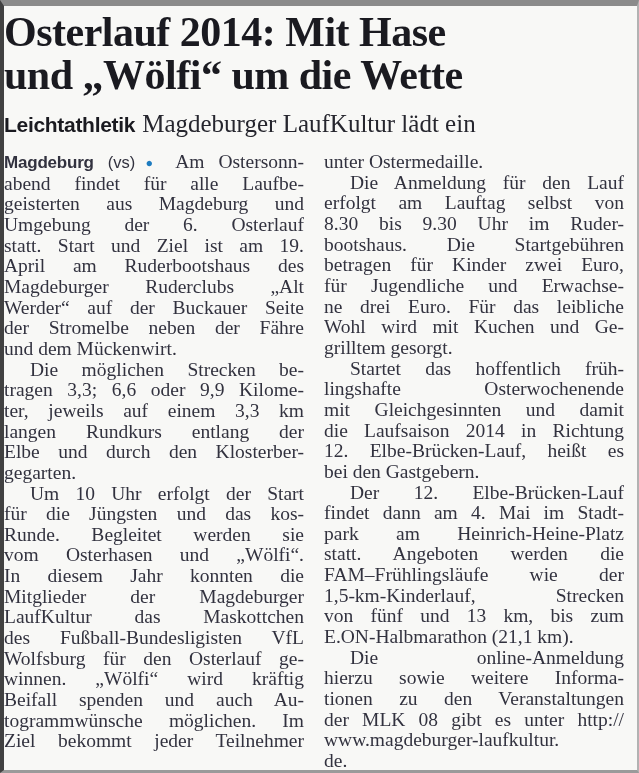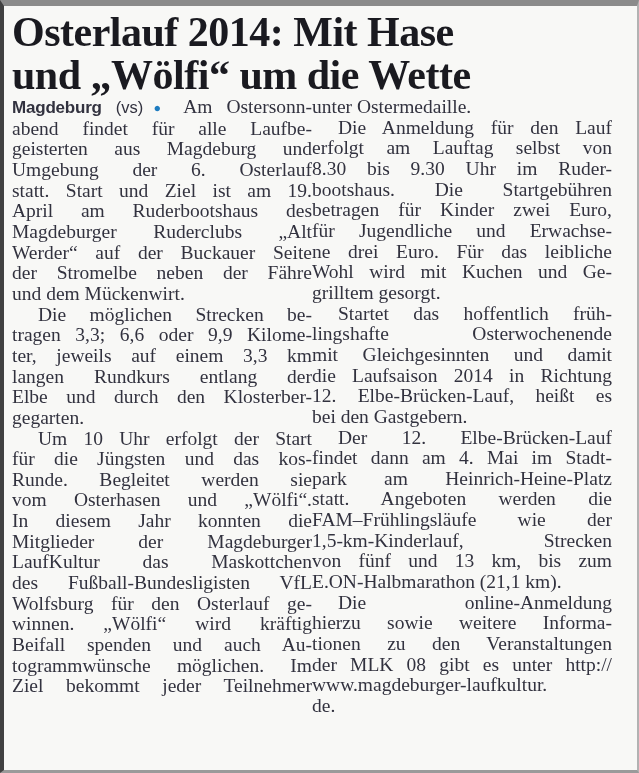--- a/index.html
+++ b/index.html
@@ -10,21 +10,21 @@
   .page {
     position: relative;
     width: 639px;
     height: 773px;
     box-sizing: border-box;
     background: var(--paper-bg, #f8f8f6);
     border-top: 6px solid var(--frame-top, #8b8b8b);
     border-left: 4px solid var(--frame-left, #414141);
     border-right: 2px solid var(--frame-right, #b2b2b2);
     border-bottom: 3px solid var(--frame-bottom, #9a9a9a);
-    padding: 3px 8px 0 8px;
+    padding: 3px 8px 0 0;
     overflow: hidden;
     font-family: "Liberation Serif", serif;
     color: var(--text-color, #32323f);
   }
   .headline {
     margin: 2px 0 0 0;
     font-family: "Liberation Serif", serif;
     font-weight: bold;
     font-size: 42px;
     line-height: 43px;
@@ -43,22 +43,23 @@
     letter-spacing: -0.3px;
     color: var(--headline-color, #1a1a20);
     margin-right: 7px;
   }
   .subtitle {
     font-family: "Liberation Serif", serif;
     font-size: 25px;
     color: var(--subtitle-color, #26262e);
   }
   .body-cols {
+    margin-top: 14px;
     display: flex;
-    gap: 0;
+    gap: 20px;
   }
   .col {
     width: 300px;
     font-size: 19.5px;
     line-height: 20.65px;
   }
   .para { margin: 0; }
   .line {
     text-align: justify;
     text-align-last: justify;
@@ -85,20 +86,23 @@
 </style>
 </head>
 <body>
 
 <div class="page">
   <h1 class="headline">
     <span class="hl">Osterlauf 2014: Mit Hase</span>
     <span class="hl">und „Wölfi“ um die Wette</span>
   </h1>
 
+  <div class="subhead">
+    <span class="kicker">Leichtathletik</span><span class="subtitle">Magdeburger LaufKultur lädt ein</span>
+  </div>
 
   <div class="body-cols">
     <div class="col" id="col-left">
         <div class="para">
           <div class="line"><span class="dateline-loc">Magdeburg</span> <span class="dateline-credit">(vs)</span><span class="bullet">●</span> <span>Am Ostersonn-</span></div>
           <div class="line">abend findet für alle Laufbe-</div>
           <div class="line">geisterten aus Magdeburg und</div>
           <div class="line">Umgebung der 6. Osterlauf</div>
           <div class="line">statt. Start und Ziel ist am 19.</div>
           <div class="line">April am Ruderbootshaus des</div>

